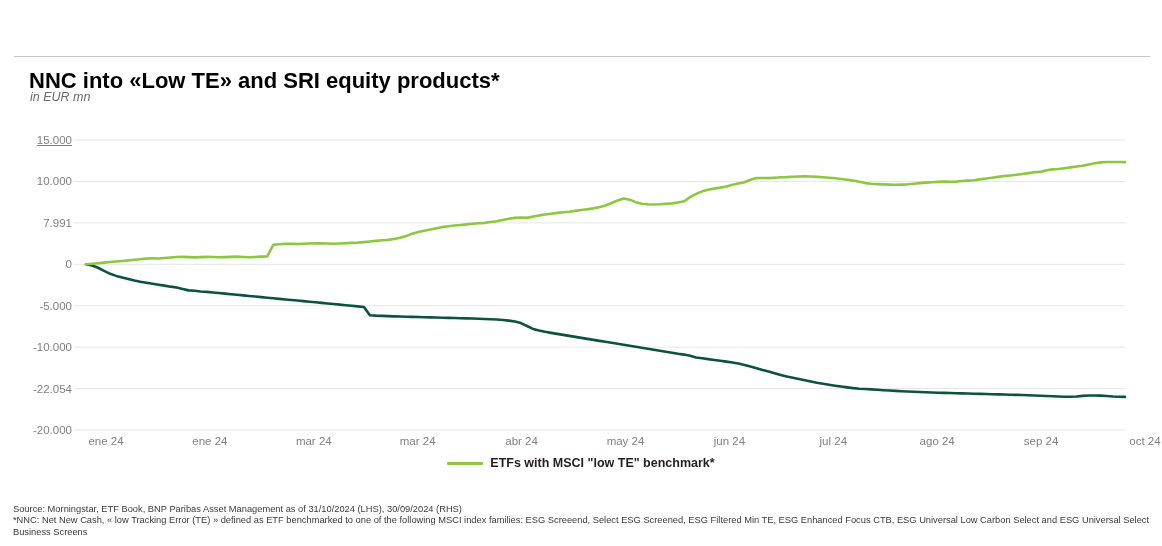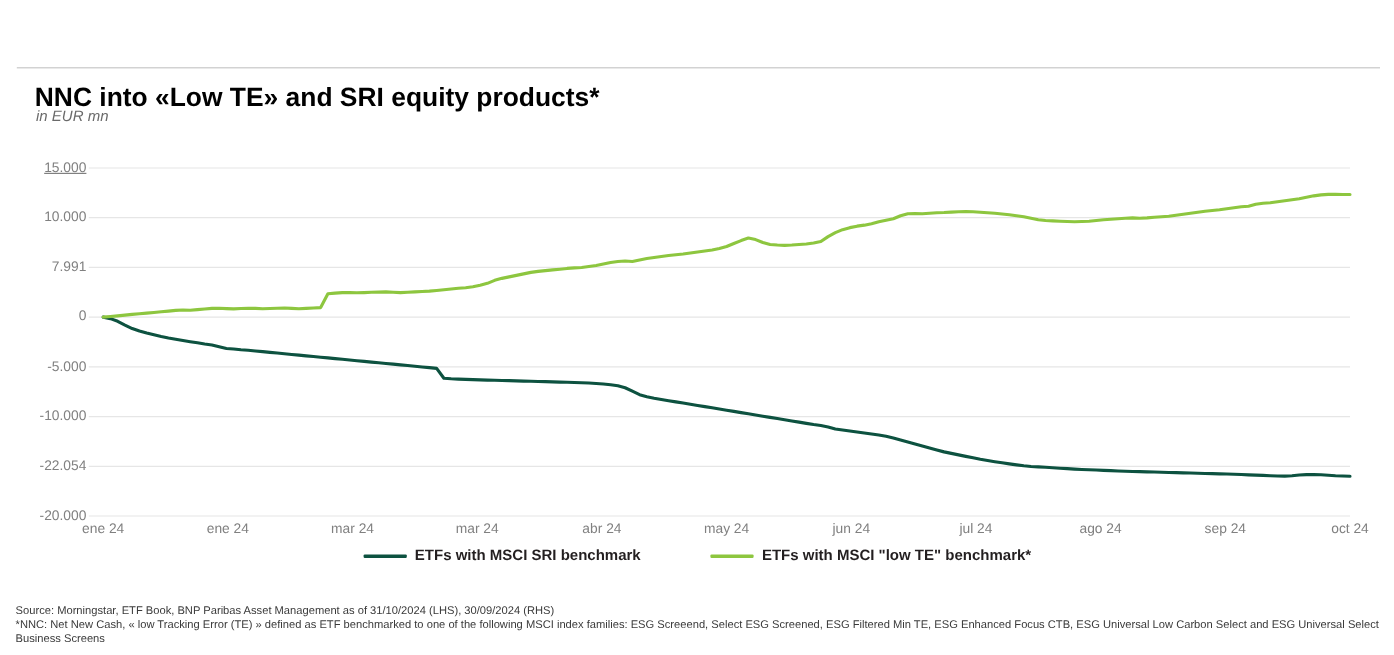--- a/index.html
+++ b/index.html
@@ -76,20 +76,21 @@
     font-size: 11.5px;
     color: #808080;
     transform: translateY(-50%);
   }
   .xtick {
     position: absolute;
     font-size: 11.5px;
     color: #808080;
     transform: translateX(-50%);
     white-space: nowrap;
+    margin-left: 20px;
   }
   
   .legend {
     position: absolute;
     left: 0;
     top: 456px;
     width: 1162px;
     display: flex;
     justify-content: center;
     align-items: center;
@@ -171,24 +172,20 @@
         <div class="xtick" style="left: 709.4px; top: 435px;">jun 24</div>
         <div class="xtick" style="left: 813.3px; top: 435px;">jul 24</div>
         <div class="xtick" style="left: 917.2px; top: 435px;">ago 24</div>
         <div class="xtick" style="left: 1021.1px; top: 435px;">sep 24</div>
         <div class="xtick" style="left: 1125px; top: 435px;">oct 24</div>
       </div>
   </div>
 
   <div class="legend" id="legend">
       <div class="legend-item">
-        <span class="legend-swatch" style="background: rgb(13, 82, 64);"></span>
-        <span class="legend-label">ETFs with MSCI SRI benchmark</span>
-      </div>
-      <div class="legend-item">
         <span class="legend-swatch" style="background: rgb(141, 198, 63);"></span>
         <span class="legend-label">ETFs with MSCI "low TE" benchmark*</span>
       </div>
     </div>
 
   <div class="footnotes">
     <div class="footnote">Source: Morningstar, ETF Book, BNP Paribas Asset Management as of 31/10/2024 (LHS), 30/09/2024 (RHS)</div>
     <div class="footnote">*NNC: Net New Cash, « low Tracking Error (TE) » defined as ETF benchmarked to one of the following MSCI index families: ESG Screeend, Select ESG Screened, ESG Filtered Min TE, ESG Enhanced Focus CTB, ESG Universal Low Carbon Select and ESG Universal Select Business Screens</div>
   </div>
 

